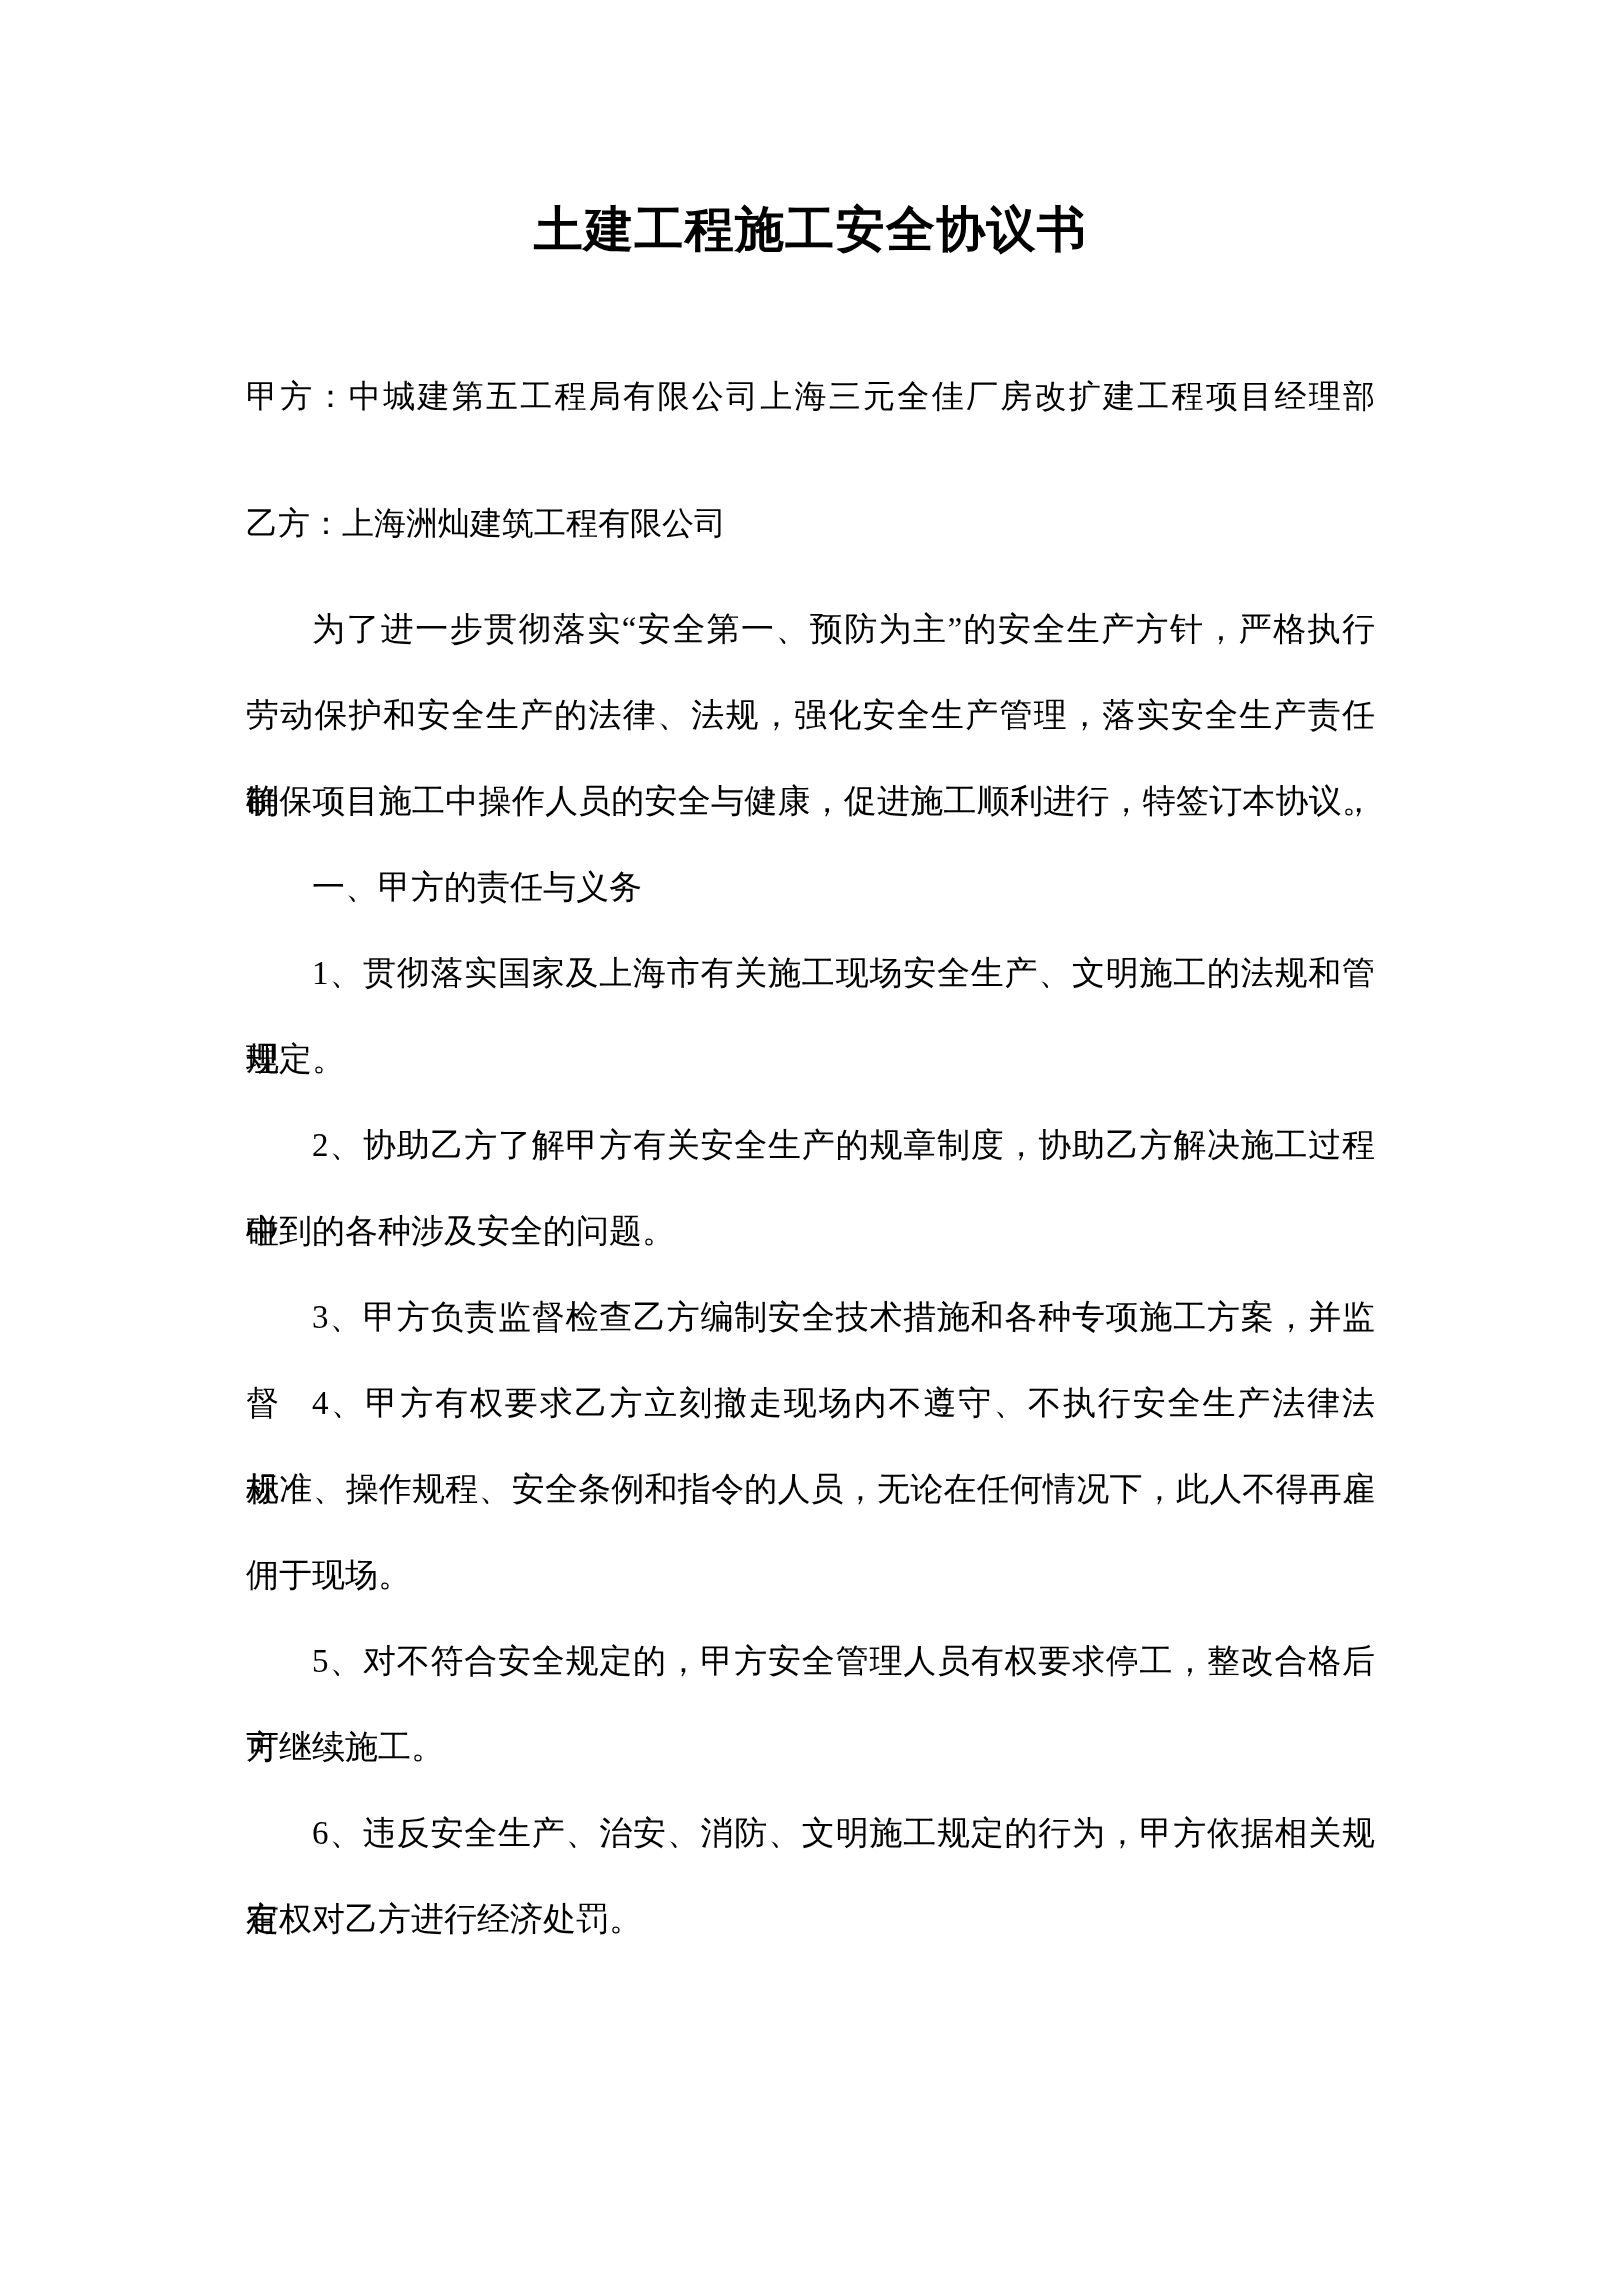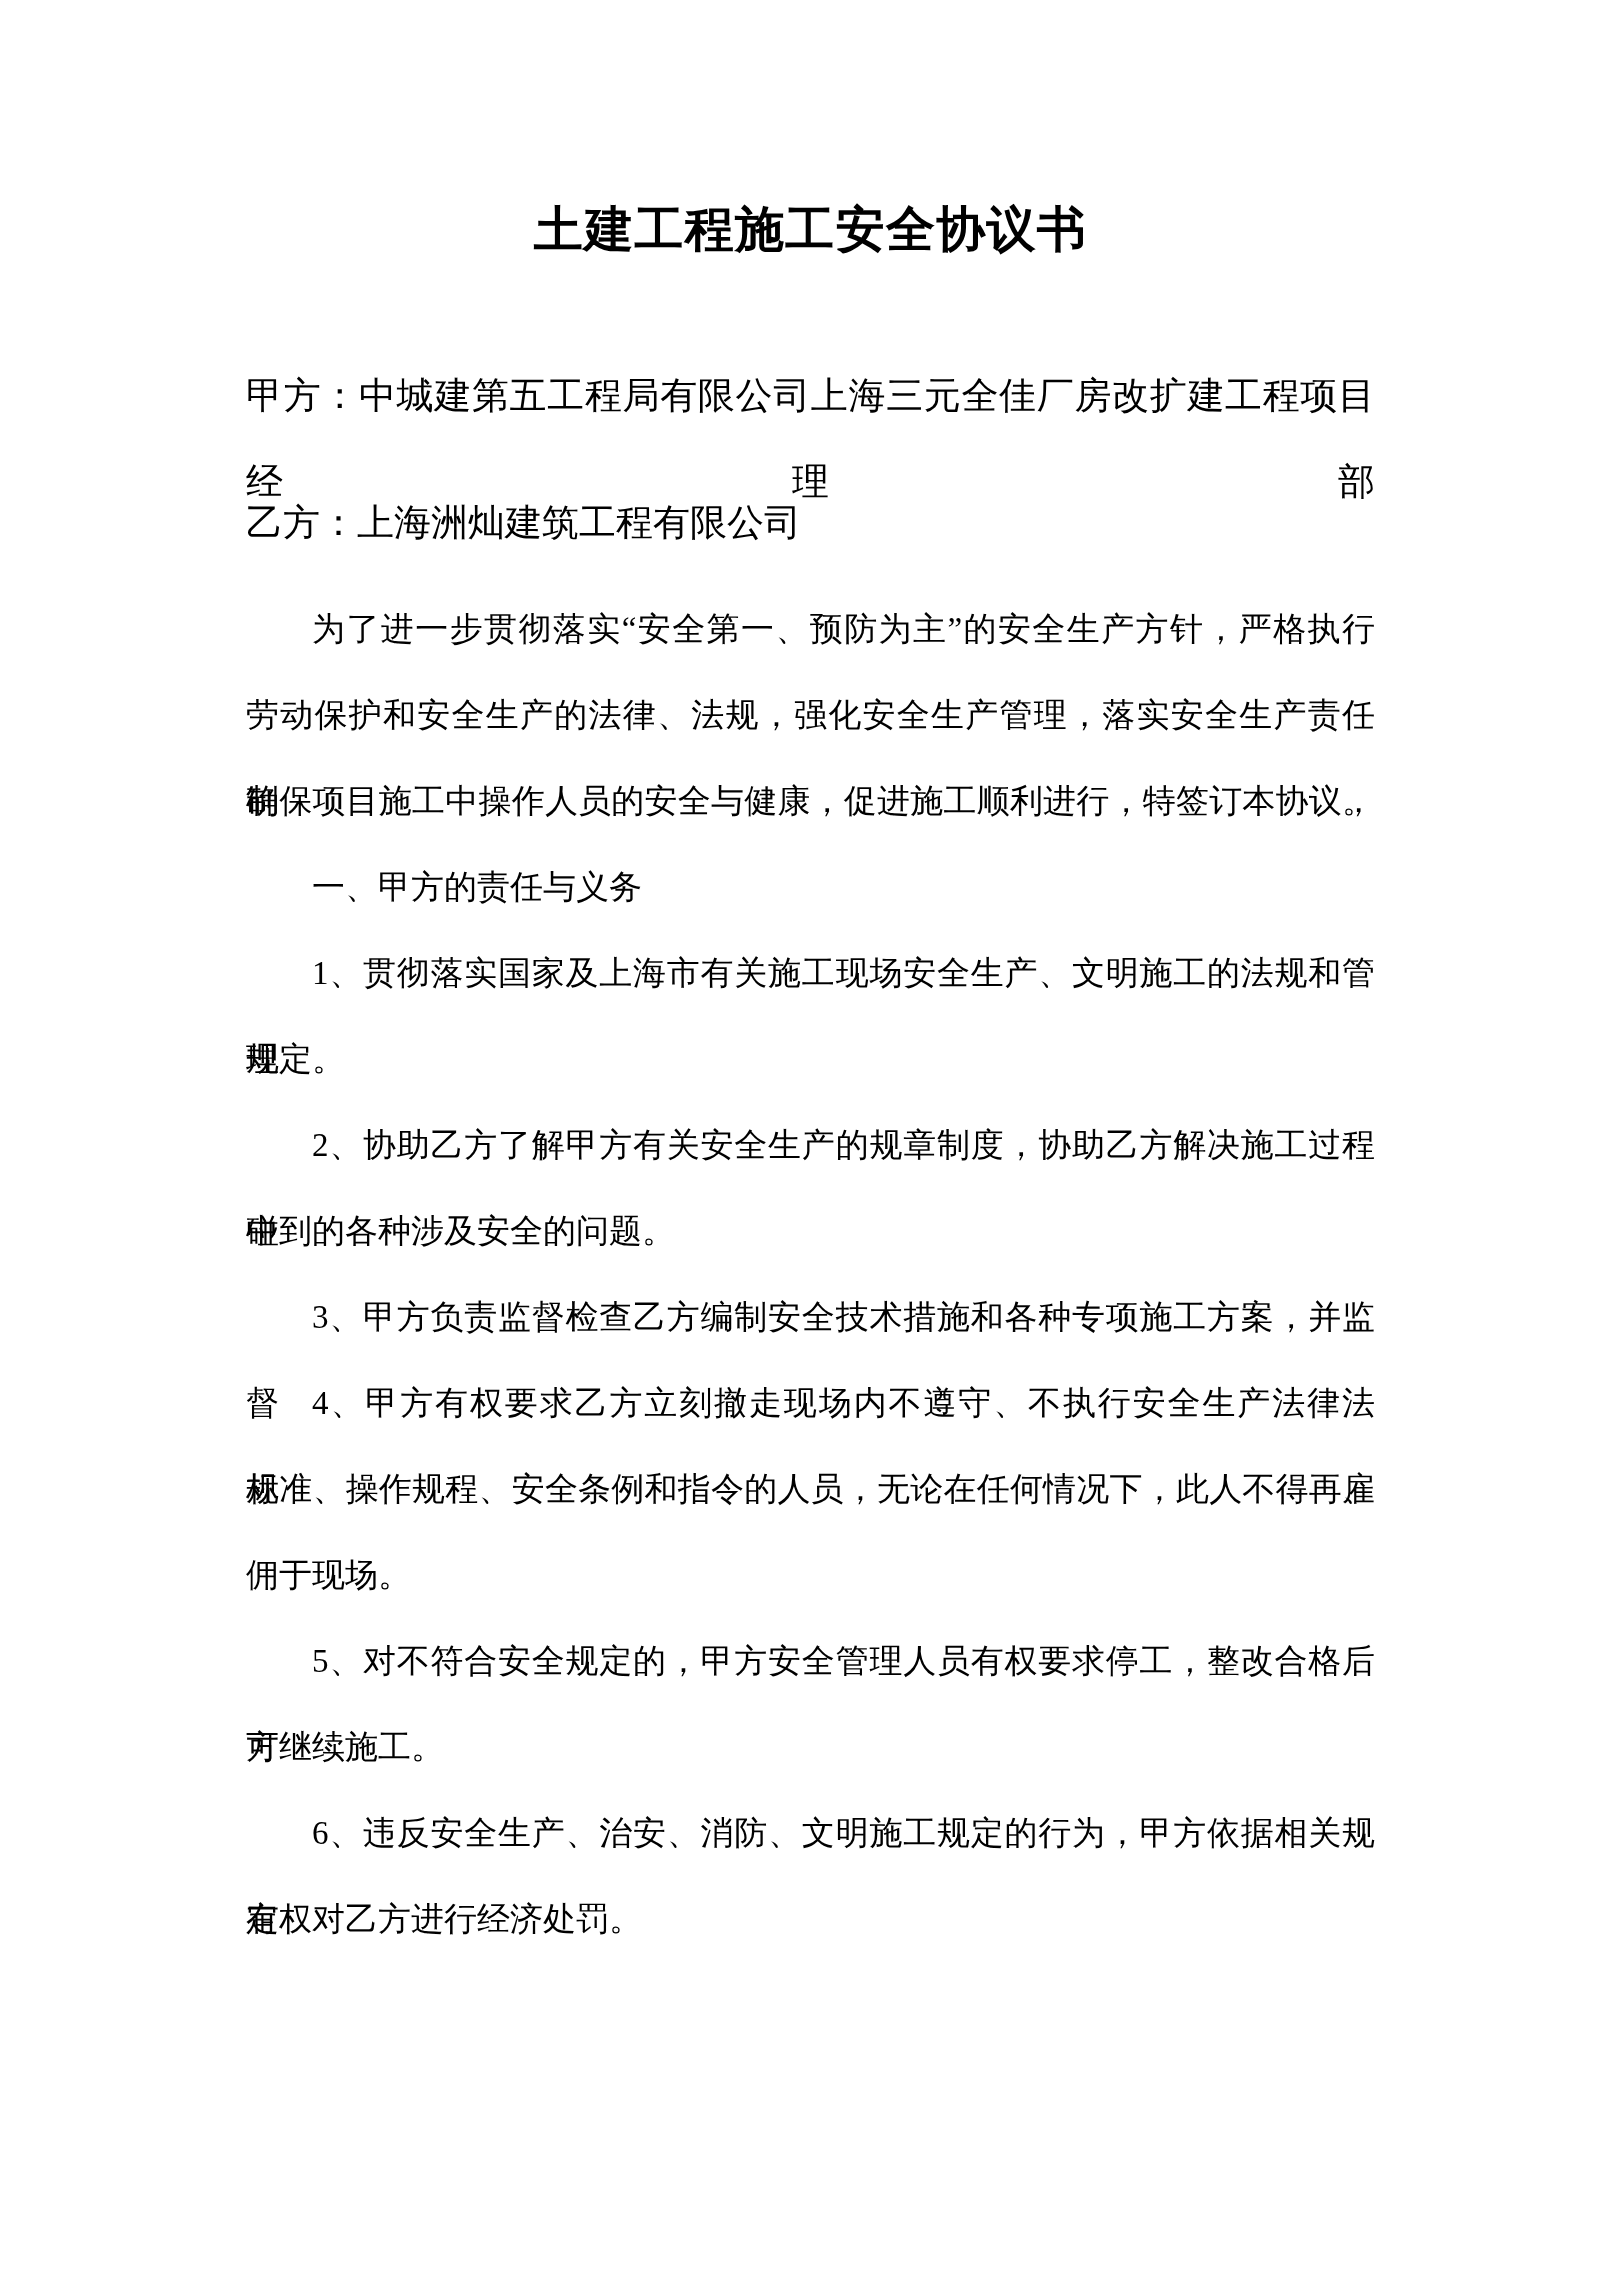--- a/index.html
+++ b/index.html
@@ -26,21 +26,21 @@
     font-size: 49px;
     font-weight: bold;
     line-height: 72px;
     letter-spacing: 1.3px;
     white-space: nowrap;
   }
   .party {
     position: absolute;
     left: 246px;
     width: 1129px;
-    font-size: 37px;
+    font-size: 32px;
     line-height: 86px;
     white-space: nowrap;
   }
   .party-a { top: 353px; }
   .party-b { top: 480px; }
   .party.fill {
     white-space: normal;
     text-align: justify;
     text-align-last: justify;
     text-justify: inter-character;

